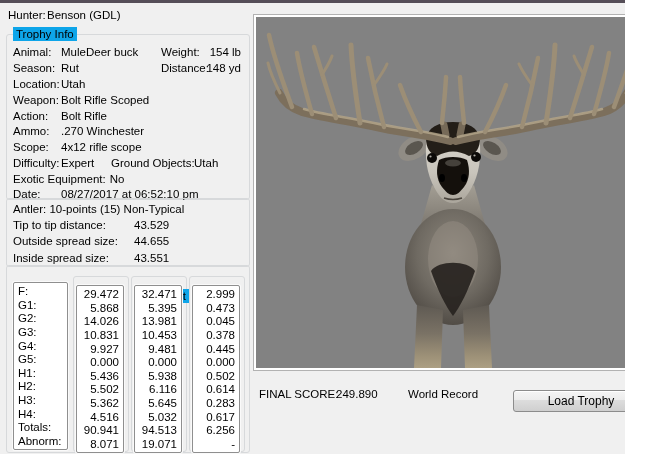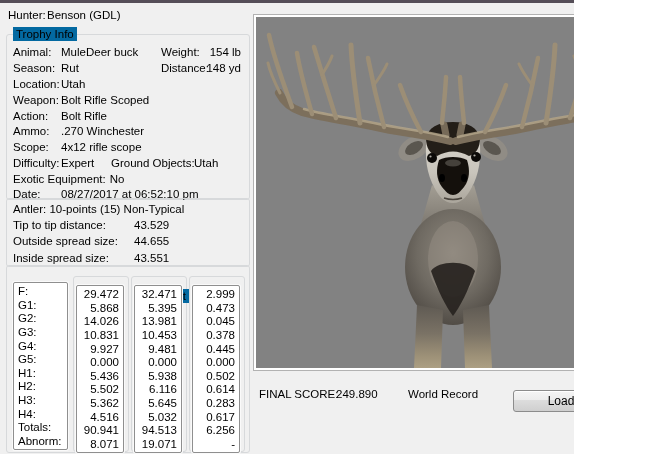--- a/index.html
+++ b/index.html
@@ -1,36 +1,35 @@
 <!DOCTYPE html>
 <html><head>
 <meta charset="utf-8">
 <style>
   html,body{margin:0;padding:0;}
   #app{
     position:relative;
-    width:528px;height:454px;
+    width:625px;height:454px;
     background:#f0f0f0;
     font-family:"Liberation Sans","DejaVu Sans",sans-serif;
     font-size:11.5px;color:#000;
     overflow:hidden;
-    padding-left:46px;
   }
   #topstrip{position:absolute;left:0;top:0;width:659px;height:3px;background:#554e58;}
   
   #hunter-row{position:absolute;left:8px;top:8px;height:14px;line-height:14px;}
   #hunter-row .lbl{display:inline-block;min-width:39px;}
   .grp{
     position:absolute;
     border:1px solid #d7d9db;border-radius:3px;
     background:transparent;
   }
   .legend{
     position:absolute;top:-8px;left:6px;
-    background:#0369a1;padding:0 3px;line-height:14px;text-align:center;
+    background:#0ea5e9;padding:0 3px;line-height:14px;text-align:center;
   }
   #grp-trophy{left:6px;top:34px;width:242px;height:164px;}
   #grp-antler{left:6px;top:198px;width:242px;height:67px;}
   #grp-table{left:6px;top:265px;width:242px;height:186px;}
   .trow{position:absolute;left:6px;right:4px;height:14px;line-height:14px;white-space:nowrap;}
   .trow .lbl{display:inline-block;min-width:48px;}
   .trow .l2{position:absolute;left:148px;}
   .trow .v2r{position:absolute;right:4px;text-align:right;}
   .trow .l2d{position:absolute;left:98px;}
   .trow .v2d{position:absolute;left:181px;}

